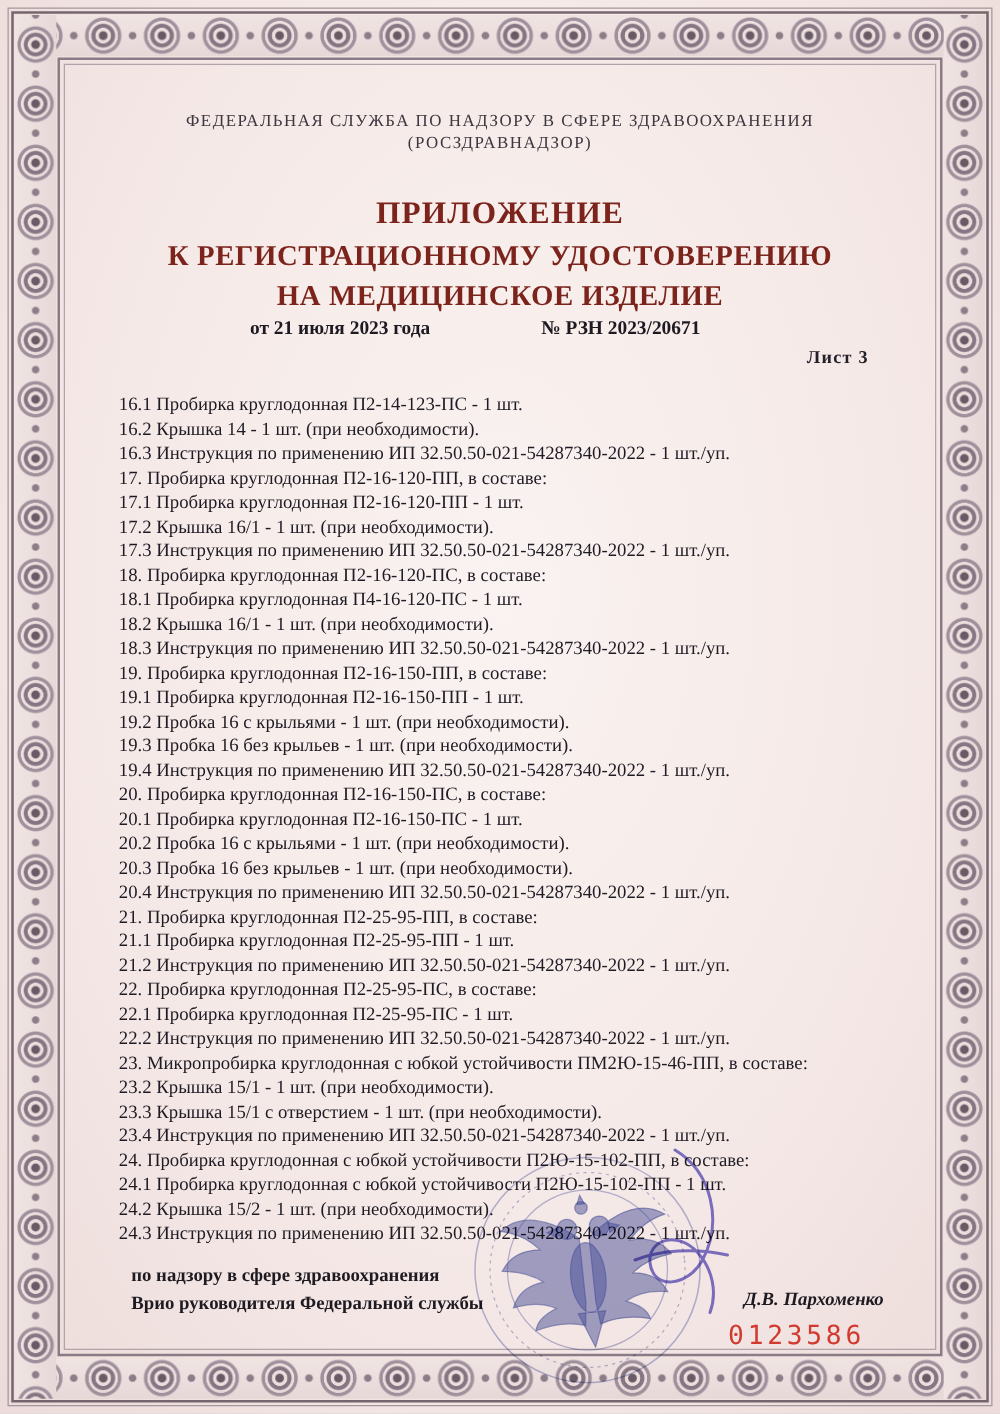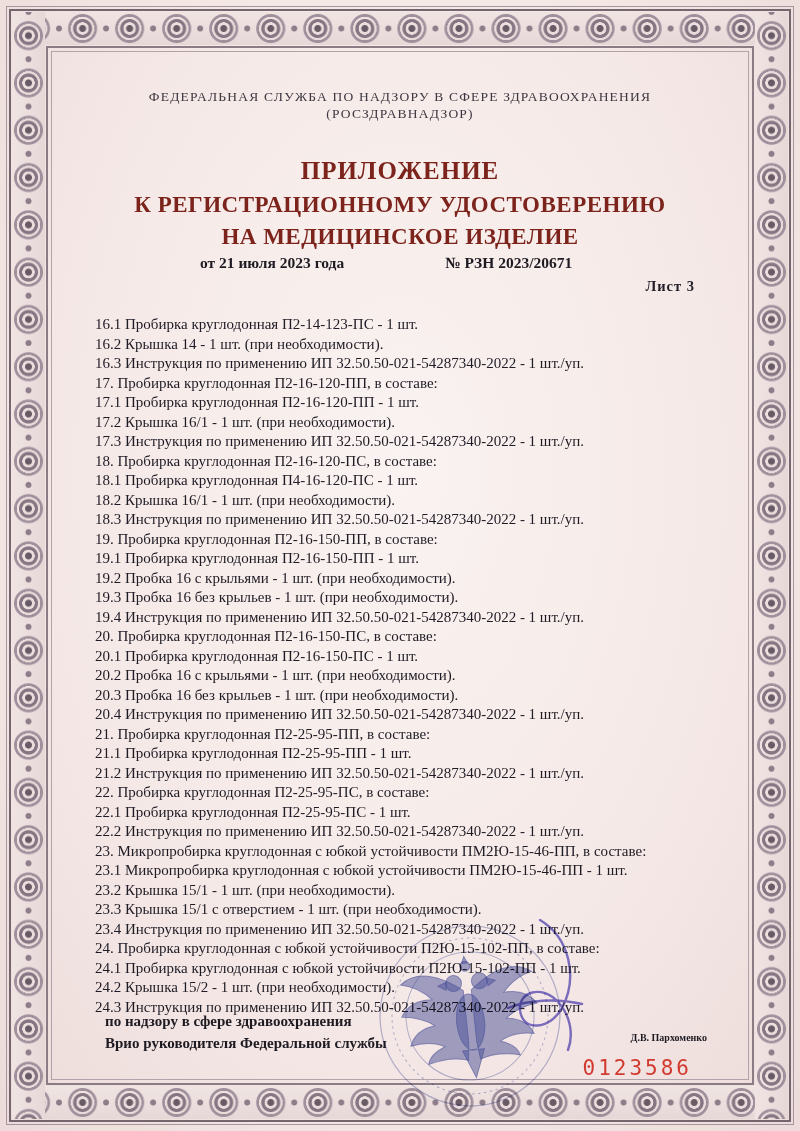--- a/index.html
+++ b/index.html
@@ -41,26 +41,26 @@
   .orn-left{left:12px;} .orn-right{right:12px;}
   
   .content{position:absolute;left:60px;right:60px;top:58px;bottom:58px;}
   .agency{margin-top:30px;text-align:center;font-size:13.5px;letter-spacing:1.2px;color:#3d3740;line-height:17px;}
   .doc-title{margin-top:22px;text-align:center;font-weight:bold;color:#7c241c;}
   .doc-title .t1{font-size:25px;letter-spacing:1px;line-height:36px;margin-top:31px;}
   .doc-title .t2{font-size:23px;letter-spacing:0.5px;line-height:32px;}
   .doc-title .t3{font-size:23px;letter-spacing:0.5px;line-height:31px;}
   .meta-row{position:absolute;left:0;right:0;top:196px;font-weight:bold;font-size:15.5px;color:#1d1a22;}
   .meta-date{position:absolute;left:140px;}
-  .meta-number{position:absolute;left:385px;}
+  .meta-number{position:absolute;left:373px;}
   .sheet{position:absolute;right:45px;top:220px;font-weight:bold;font-size:14.5px;letter-spacing:1px;}
   .doc-list{position:absolute;left:35px;right:12px;top:257px;font-size:15px;line-height:19.5px;color:#1e1b24;}
   .doc-line{white-space:nowrap;}
   .footer-title{position:absolute;left:45px;top:952px;font-weight:bold;font-size:15px;line-height:22px;color:#1d1a22;}
-  .signer-name{position:absolute;right:33px;top:974px;font-weight:bold;font-size:10px;color:#1d1a22;}
+  .signer-name{position:absolute;right:33px;top:974px;font-weight:bold;font-size:15px;color:#1d1a22;font-style:italic;}
   .serial{position:absolute;right:48px;top:998px;font-family:"DejaVu Sans Mono",monospace;font-size:21px;letter-spacing:3px;color:#d23a30;}
   
   .stamp{position:absolute;left:362px;top:918px;width:216px;height:196px;mix-blend-mode:multiply;transform:rotate(-6deg);}
   .signature{position:absolute;left:478px;top:912px;width:120px;height:145px;mix-blend-mode:multiply;}
 </style>
 </head>
 <body>
 
 <div class="page">
 
@@ -115,21 +115,20 @@
         <div class="doc-line">20.2 Пробка 16 с крыльями - 1 шт. (при необходимости).</div>
         <div class="doc-line">20.3 Пробка 16 без крыльев - 1 шт. (при необходимости).</div>
         <div class="doc-line">20.4 Инструкция по применению ИП 32.50.50-021-54287340-2022 - 1 шт./уп.</div>
         <div class="doc-line">21. Пробирка круглодонная П2-25-95-ПП, в составе:</div>
         <div class="doc-line">21.1 Пробирка круглодонная П2-25-95-ПП - 1 шт.</div>
         <div class="doc-line">21.2 Инструкция по применению ИП 32.50.50-021-54287340-2022 - 1 шт./уп.</div>
         <div class="doc-line">22. Пробирка круглодонная П2-25-95-ПС, в составе:</div>
         <div class="doc-line">22.1 Пробирка круглодонная П2-25-95-ПС - 1 шт.</div>
         <div class="doc-line">22.2 Инструкция по применению ИП 32.50.50-021-54287340-2022 - 1 шт./уп.</div>
         <div class="doc-line">23. Микропробирка круглодонная с юбкой устойчивости ПМ2Ю-15-46-ПП, в составе:</div>
-        <div class="doc-line">23.1 Микропробирка круглодонная с юбкой устойчивости ПМ2Ю-15-46-ПП - 1 шт.</div>
         <div class="doc-line">23.2 Крышка 15/1 - 1 шт. (при необходимости).</div>
         <div class="doc-line">23.3 Крышка 15/1 с отверстием - 1 шт. (при необходимости).</div>
         <div class="doc-line">23.4 Инструкция по применению ИП 32.50.50-021-54287340-2022 - 1 шт./уп.</div>
         <div class="doc-line">24. Пробирка круглодонная с юбкой устойчивости П2Ю-15-102-ПП, в составе:</div>
         <div class="doc-line">24.1 Пробирка круглодонная с юбкой устойчивости П2Ю-15-102-ПП - 1 шт.</div>
         <div class="doc-line">24.2 Крышка 15/2 - 1 шт. (при необходимости).</div>
         <div class="doc-line">24.3 Инструкция по применению ИП 32.50.50-021-54287340-2022 - 1 шт./уп.</div>
       </div>
 
     <div class="footer-title">

